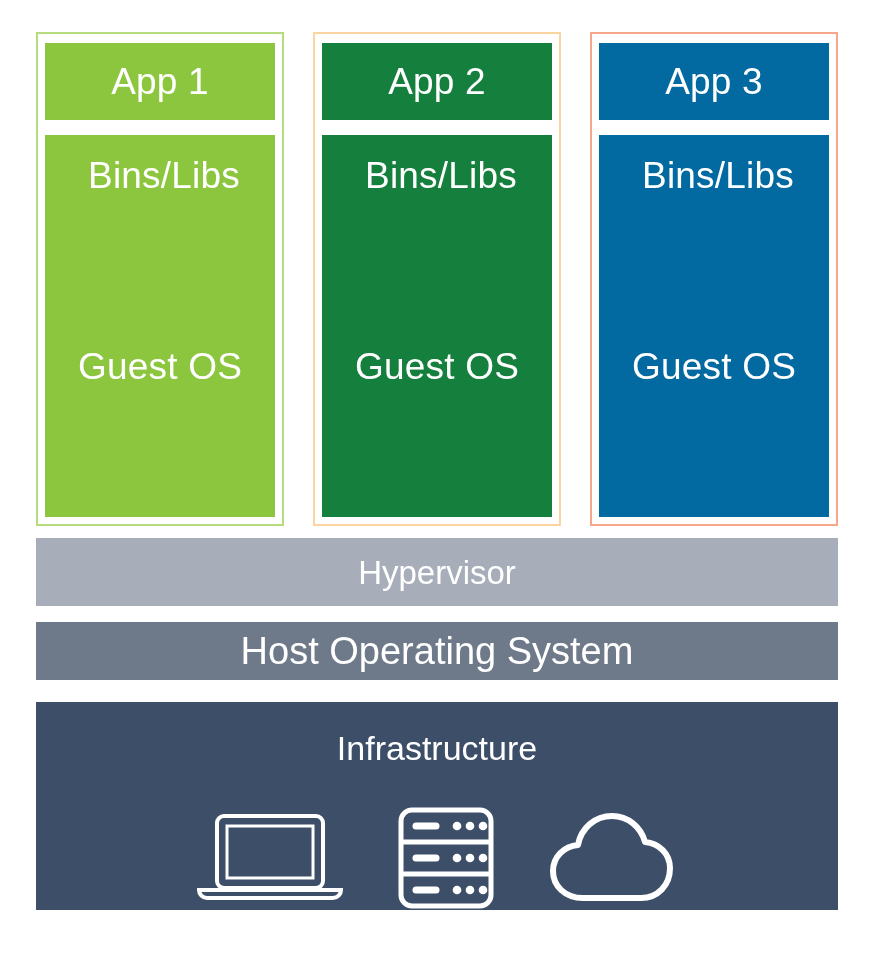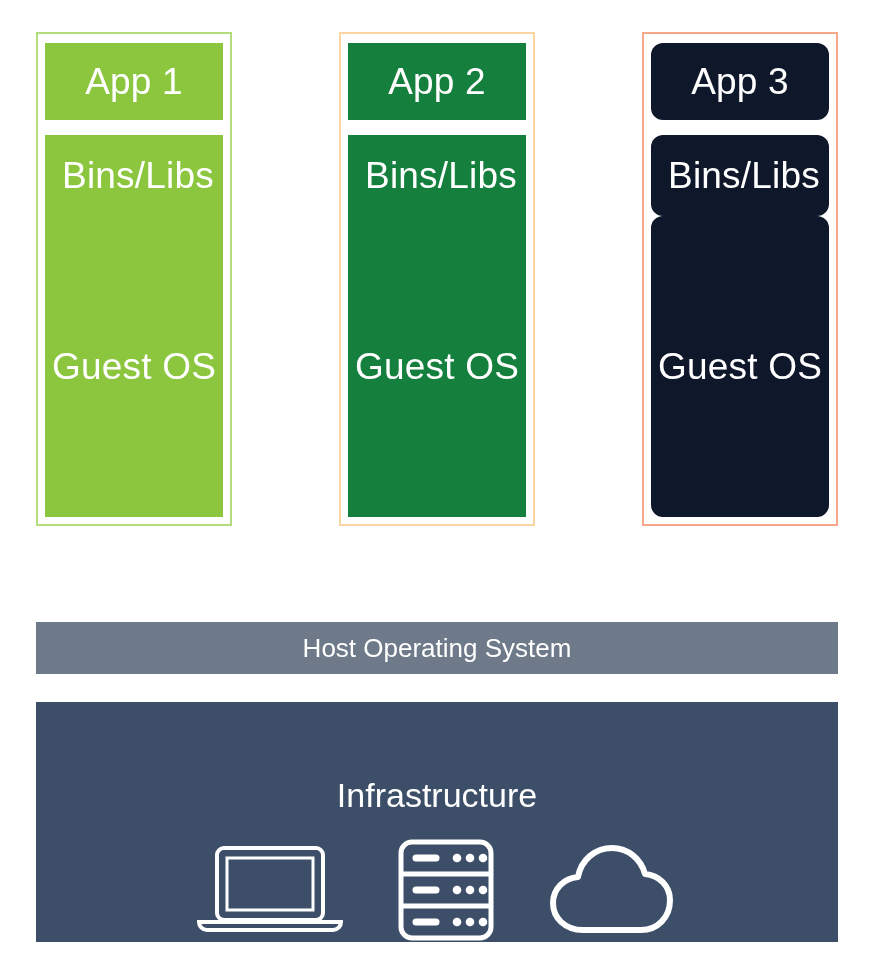--- a/index.html
+++ b/index.html
@@ -26,21 +26,21 @@
     position: absolute;
     left: 36px;
     top: 32px;
     width: 802px;
     height: 494px;
     display: flex;
     justify-content: space-between;
   }
 
   .vm-column {
-    width: 196px;
+    width: 248px;
     box-sizing: border-box;
     border: 2px solid transparent;
     background: #ffffff;
     padding: 9px 7px 7px 7px;
     display: flex;
     flex-direction: column;
   }
 
   .vm-column.green  { border-color: #b5dc7c; }
   .vm-column.orange { border-color: #fbd5a1; }
@@ -67,21 +67,21 @@
     padding-left: 8px;
   }
   .band-guest {
     flex: 1 1 auto;
     font-size: 37px;
     margin-top: 0;
   }
 
   .green  .band { background: #8cc63e; }
   .orange .band { background: #15803d; }
-  .red    .band { background: #0f172a; border-radius: 12px; }
+  .red    .band { background: #0369a1; }
 
   
   .layer {
     position: absolute;
     left: 36px;
     width: 802px;
     box-sizing: border-box;
     color: #ffffff;
     display: flex;
     align-items: center;
@@ -91,32 +91,32 @@
   }
 
   #layer-hypervisor {
     top: 538px;
     height: 68px;
     background: #a7aeb9;
   }
 
   #layer-host-os {
     top: 622px;
-    height: 52px;
+    height: 58px;
     background: #6e7a89;
-    font-size: 26px;
+    font-size: 38px;
   }
 
   #layer-infrastructure {
     top: 702px;
-    height: 240px;
+    height: 208px;
     background: #3d4f68;
     flex-direction: column;
-    justify-content: flex-end;
-    padding-top: 10px;
+    justify-content: space-between;
+    padding-top: 29px;
   }
 
   #infrastructure-title {
     font-size: 34px;
     line-height: 1;
     margin-bottom: 4px;
   }
 
   .infra-icons {
     margin-top: 22px;
@@ -150,20 +150,21 @@
     </div>
 
     <div class="vm-column red">
       <div class="band band-app">App 3</div>
       <div class="band band-bins">Bins/Libs</div>
       <div class="band band-guest">Guest OS</div>
     </div>
 
   </div>
 
+  <div class="layer" id="layer-hypervisor">Hypervisor</div>
 
   <div class="layer" id="layer-host-os">Host Operating System</div>
 
   <div class="layer" id="layer-infrastructure">
 
     <div id="infrastructure-title">Infrastructure</div>
 
     <div class="infra-icons">
 
       <span>

